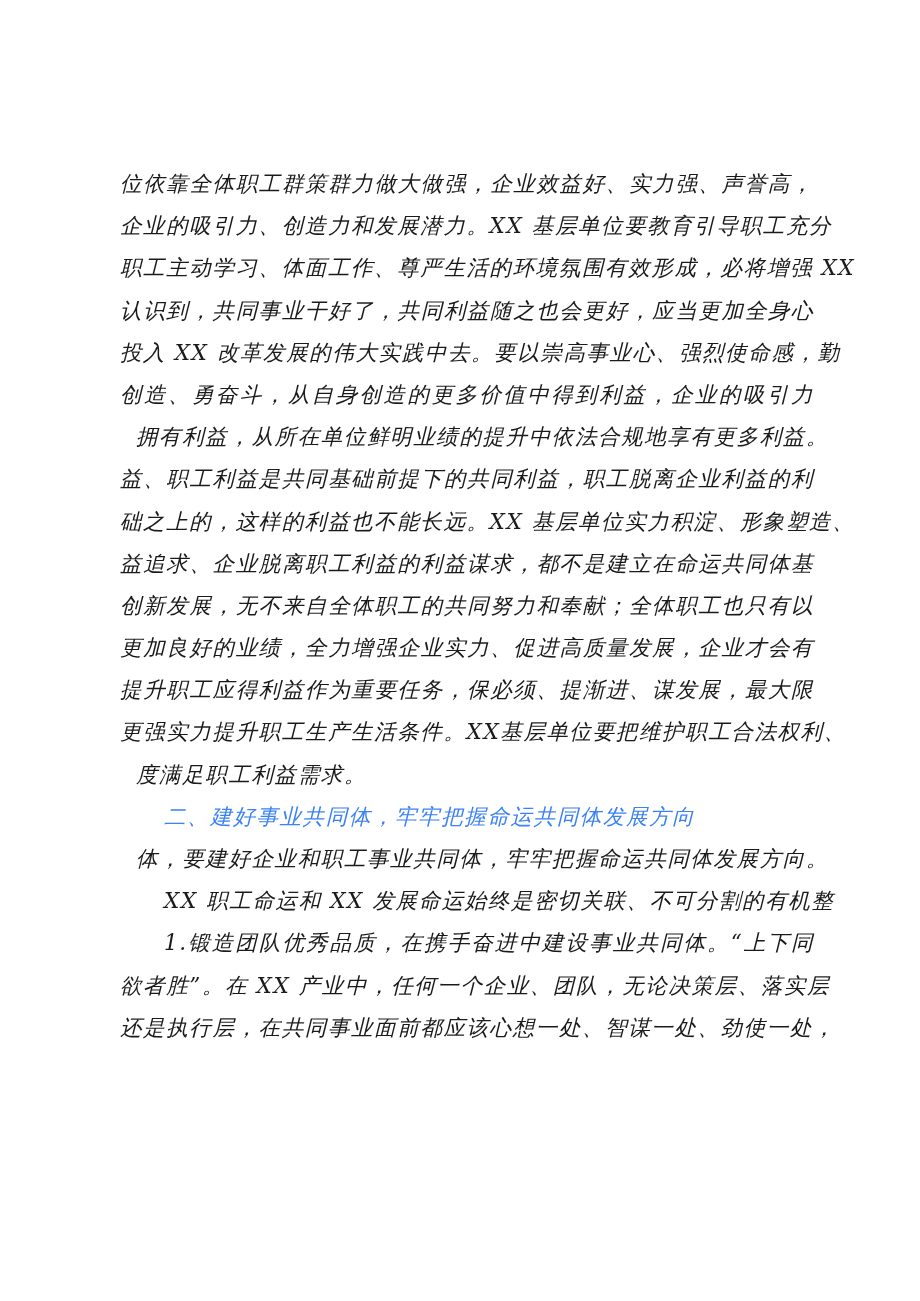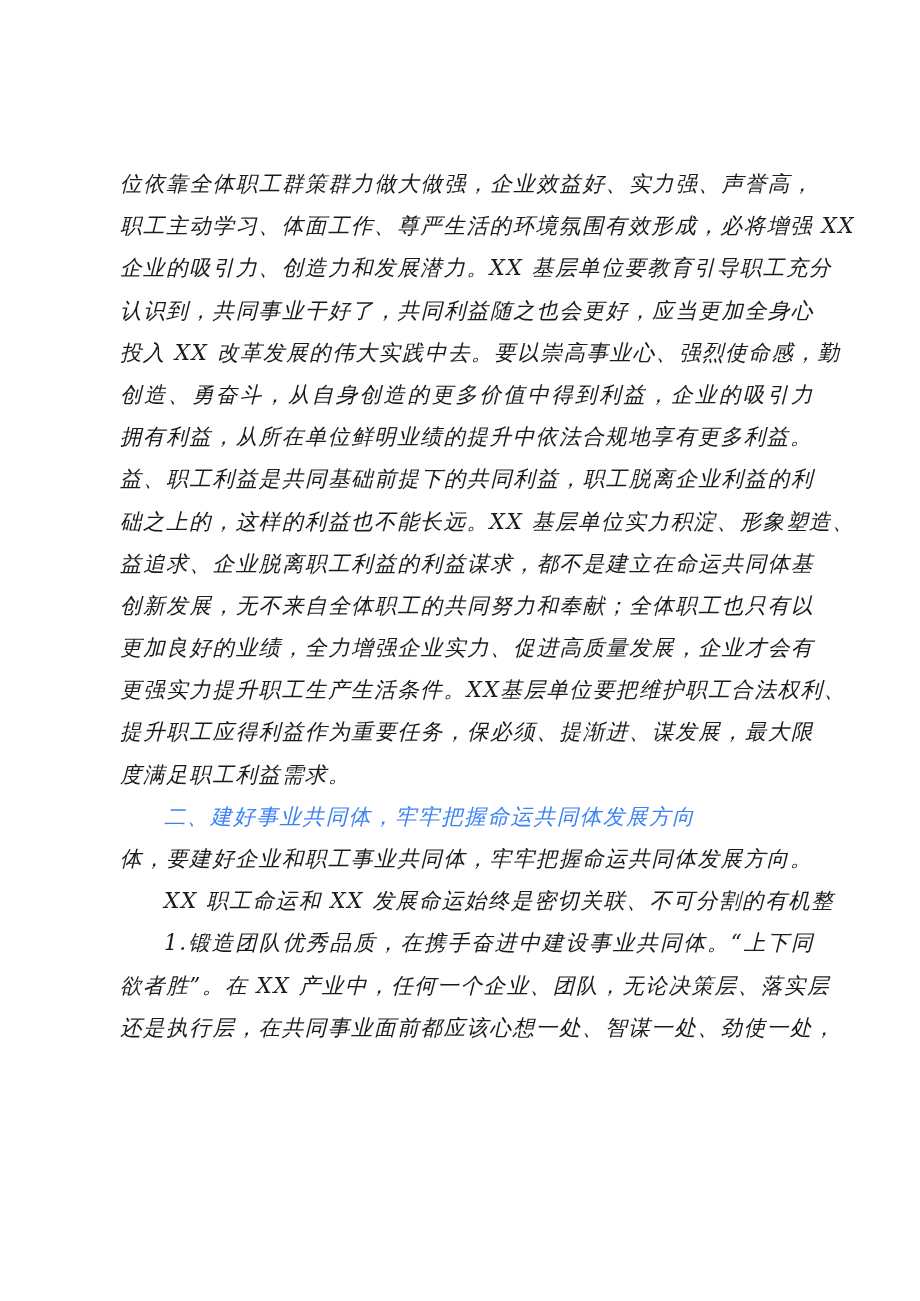--- a/index.html
+++ b/index.html
@@ -1,42 +1,42 @@
 <!DOCTYPE html>
 <html><head>
 <meta charset="utf-8">
 <style>
   html, body { margin: 0; padding: 0; background: #ffffff; }
   body { width: 920px; height: 1301px; position: relative; overflow: hidden;
          font-family: "DejaVu Serif", "Liberation Serif", serif; color: #1a1a1a; }
   .page { position: absolute; left: 120px; top: 163px; width: 694px; }
   .line { height: 42.2px; line-height: 42.2px; font-size: 21.5px; white-space: nowrap;
           letter-spacing: 1.6px; text-align: justify; text-align-last: justify; font-style: italic; }
-  .line.last { text-align-last: left; }
+  .line.last { text-align-last: left; margin-left: 16px; }
   .line.indent { padding-left: 44px; }
   .heading { color: #3b82f6; text-align-last: left; }
 </style>
 </head>
 <body>
 
 <div class="page">
   <div class="line">位依靠全体职工群策群力做大做强，企业效益好、实力强、声誉高，</div>
+  <div class="line">企业的吸引力、创造力和发展潜力。XX 基层单位要教育引导职工充分</div>
   <div class="line">职工主动学习、体面工作、尊严生活的环境氛围有效形成，必将增强 XX</div>
-  <div class="line">企业的吸引力、创造力和发展潜力。XX 基层单位要教育引导职工充分</div>
   <div class="line">认识到，共同事业干好了，共同利益随之也会更好，应当更加全身心</div>
   <div class="line">投入 XX 改革发展的伟大实践中去。要以崇高事业心、强烈使命感，勤</div>
   <div class="line">创造、勇奋斗，从自身创造的更多价值中得到利益，企业的吸引力</div>
   <div class="line last">拥有利益，从所在单位鲜明业绩的提升中依法合规地享有更多利益。</div>
   <div class="line">益、职工利益是共同基础前提下的共同利益，职工脱离企业利益的利</div>
   <div class="line">础之上的，这样的利益也不能长远。XX 基层单位实力积淀、形象塑造、</div>
   <div class="line">益追求、企业脱离职工利益的利益谋求，都不是建立在命运共同体基</div>
   <div class="line">创新发展，无不来自全体职工的共同努力和奉献；全体职工也只有以</div>
   <div class="line">更加良好的业绩，全力增强企业实力、促进高质量发展，企业才会有</div>
+  <div class="line">提升职工应得利益作为重要任务，保必须、提渐进、谋发展，最大限</div>
   <div class="line">更强实力提升职工生产生活条件。XX基层单位要把维护职工合法权利、</div>
-  <div class="line">提升职工应得利益作为重要任务，保必须、提渐进、谋发展，最大限</div>
   <div class="line last">度满足职工利益需求。</div>
   <div class="line indent heading">二、建好事业共同体，牢牢把握命运共同体发展方向</div>
   <div class="line last">体，要建好企业和职工事业共同体，牢牢把握命运共同体发展方向。</div>
   <div class="line indent">XX 职工命运和 XX 发展命运始终是密切关联、不可分割的有机整</div>
   <div class="line indent">1.锻造团队优秀品质，在携手奋进中建设事业共同体。“上下同</div>
   <div class="line">欲者胜”。在 XX 产业中，任何一个企业、团队，无论决策层、落实层</div>
   <div class="line">还是执行层，在共同事业面前都应该心想一处、智谋一处、劲使一处，</div>
 </div>
 
 </body></html>

